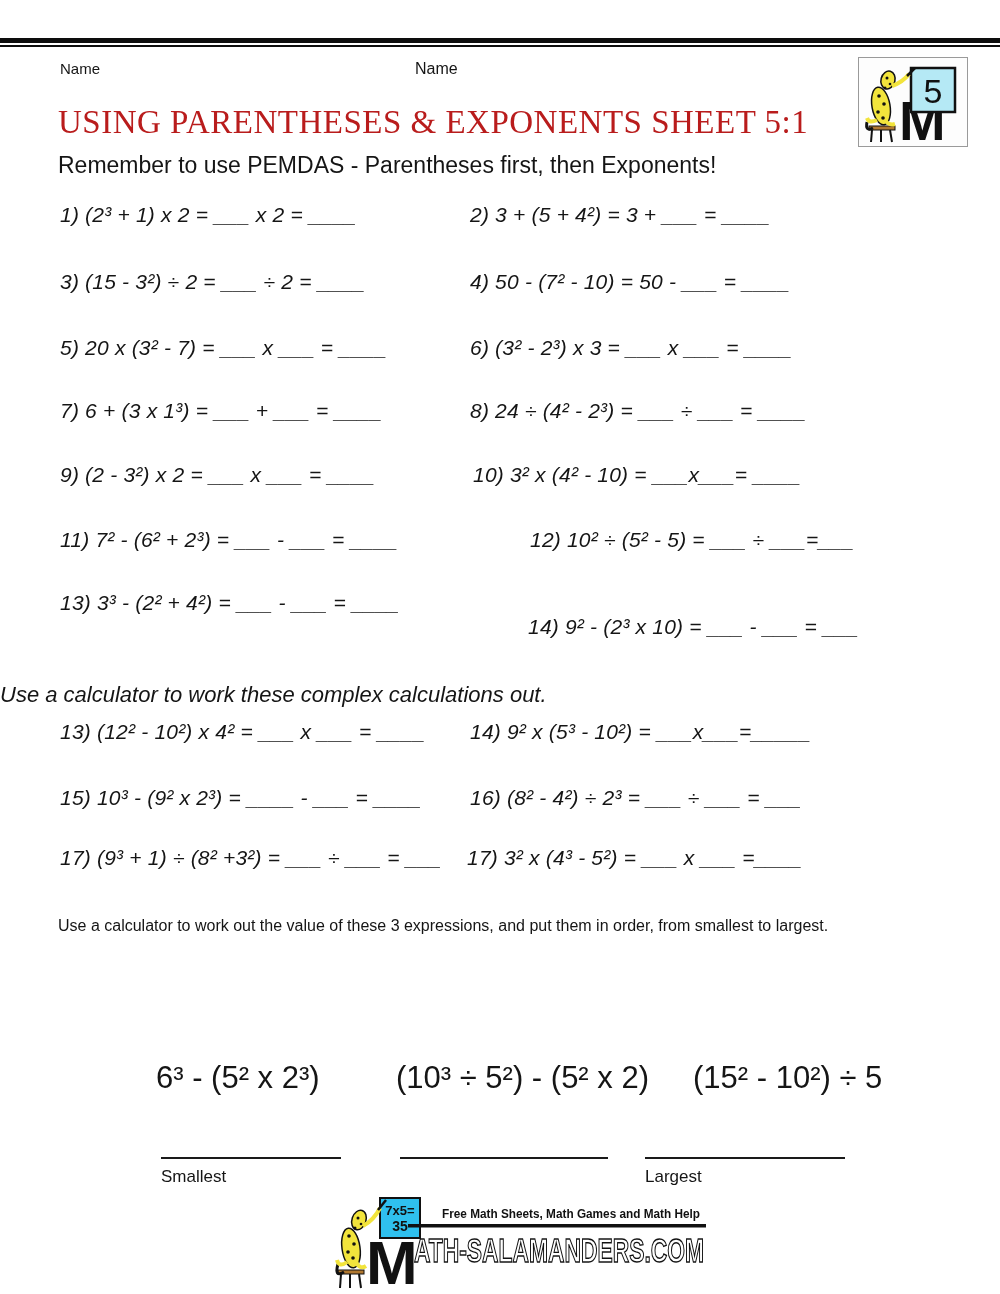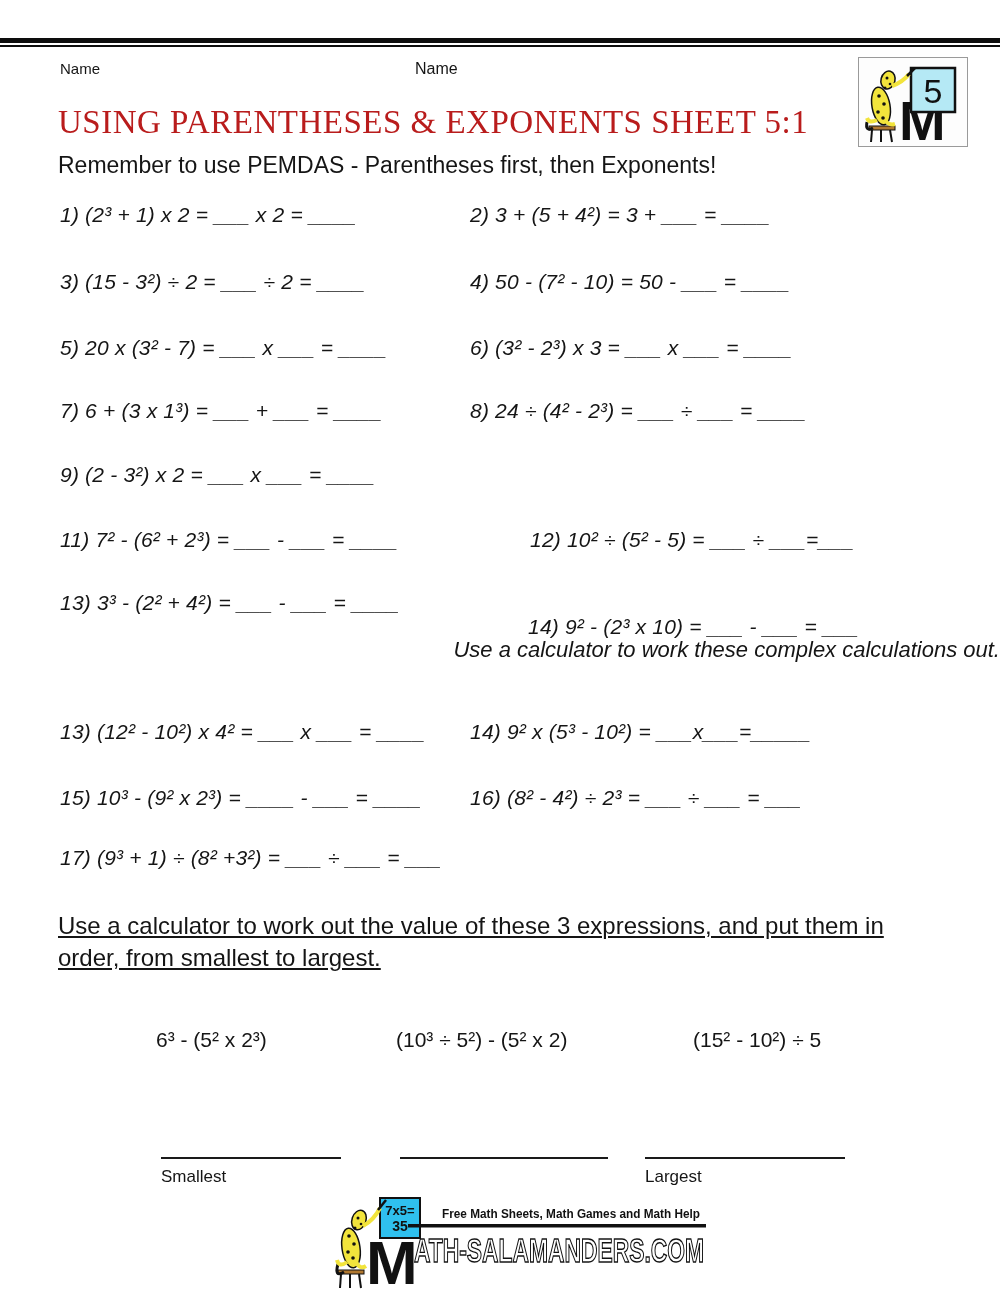--- a/index.html
+++ b/index.html
@@ -29,28 +29,28 @@
     color:#b91c1c;white-space:nowrap;
   }
   .subtitle{
     position:absolute;left:58px;top:152px;
     font-size:23px;white-space:nowrap;
   }
   .prob{
     position:absolute;font-size:21px;white-space:nowrap;letter-spacing:0.2px;font-style:italic;
   }
   .calc-note{
-    position:absolute;left:0;top:637px;width:1000px;text-align:right;
+    position:absolute;left:0;top:682px;width:1000px;text-align:left;
     font-size:22px;font-style:italic;
   }
   .order-instruction{
     position:absolute;left:58px;top:910px;width:860px;
-    font-size:24px;line-height:32px;text-decoration:underline;
+    font-size:16px;line-height:32px;
   }
-  .expr{position:absolute;font-size:21px;white-space:nowrap;}
+  .expr{position:absolute;font-size:31px;white-space:nowrap;margin-top:32px;}
   .ans-line{position:absolute;height:8px;border-bottom:2px solid #1a1a1a;}
   .ans-label{position:absolute;font-size:17px;text-align:left;}
   .footer-logo{position:absolute;left:332px;top:1196px;width:380px;height:96px;}
   svg text{font-family:"Liberation Sans",sans-serif;}
 </style>
 </head>
 <body>
 
 <div class="page">
 
@@ -94,32 +94,34 @@
 
   <div class="prob" style="left:60px;top:203px">1) (2³ + 1) x 2 = ___ x 2 = ____</div>
   <div class="prob" style="left:470px;top:203px">2) 3 + (5 + 4²) = 3 + ___ = ____</div>
   <div class="prob" style="left:60px;top:270px">3) (15 - 3²) ÷ 2 = ___ ÷ 2 = ____</div>
   <div class="prob" style="left:470px;top:270px">4) 50 - (7² - 10) = 50 - ___ = ____</div>
   <div class="prob" style="left:60px;top:336px">5) 20 x (3² - 7) = ___ x ___ = ____</div>
   <div class="prob" style="left:470px;top:336px">6) (3² - 2³) x 3 = ___ x ___ = ____</div>
   <div class="prob" style="left:60px;top:399px">7) 6 + (3 x 1³) = ___ + ___ = ____</div>
   <div class="prob" style="left:470px;top:399px">8) 24 ÷ (4² - 2³) = ___ ÷ ___ = ____</div>
   <div class="prob" style="left:60px;top:463px">9) (2 - 3²) x 2 = ___ x ___ = ____</div>
+  <div class="prob" style="left:473px;top:463px">10) 3² x (4² - 10) = ___x___= ____</div>
   <div class="prob" style="left:60px;top:528px">11) 7² - (6² + 2³) = ___ - ___ = ____</div>
   <div class="prob" style="left:530px;top:528px">12) 10² ÷ (5² - 5) = ___ ÷ ___=___</div>
   <div class="prob" style="left:60px;top:591px">13) 3³ - (2² + 4²) = ___ - ___ = ____</div>
   <div class="prob" style="left:528px;top:615px">14) 9² - (2³ x 10) = ___ - ___ = ___</div>
 
   <div class="calc-note">Use a calculator to work these complex calculations out.</div>
 
   <div class="prob" style="left:60px;top:720px">13) (12² - 10²) x 4² = ___ x ___ = ____</div>
   <div class="prob" style="left:470px;top:720px">14) 9² x (5³ - 10²) = ___x___=_____</div>
   <div class="prob" style="left:60px;top:786px">15) 10³ - (9² x 2³) = ____ - ___ = ____</div>
   <div class="prob" style="left:470px;top:786px">16) (8² - 4²) ÷ 2³ = ___ ÷ ___ = ___</div>
   <div class="prob" style="left:60px;top:846px">17) (9³ + 1) ÷ (8² +3²) = ___ ÷ ___ = ___</div>
+  <div class="prob" style="left:467px;top:846px">17) 3² x (4³ - 5²) = ___ x ___ =____</div>
 
   <div class="order-instruction">Use a calculator to work out the value of these 3 expressions, and put them in order, from smallest to largest.</div>
 
   <div class="expr" style="left:156px;top:1028px">6³ - (5² x 2³)</div>
   <div class="expr" style="left:396px;top:1028px">(10³ ÷ 5²) - (5² x 2)</div>
   <div class="expr" style="left:693px;top:1028px">(15² - 10²) ÷ 5</div>
 
   <div class="ans-line" style="left:161px;top:1149px;width:180px"></div>
   <div class="ans-line" style="left:400px;top:1149px;width:208px"></div>
   <div class="ans-line" style="left:645px;top:1149px;width:200px"></div>

